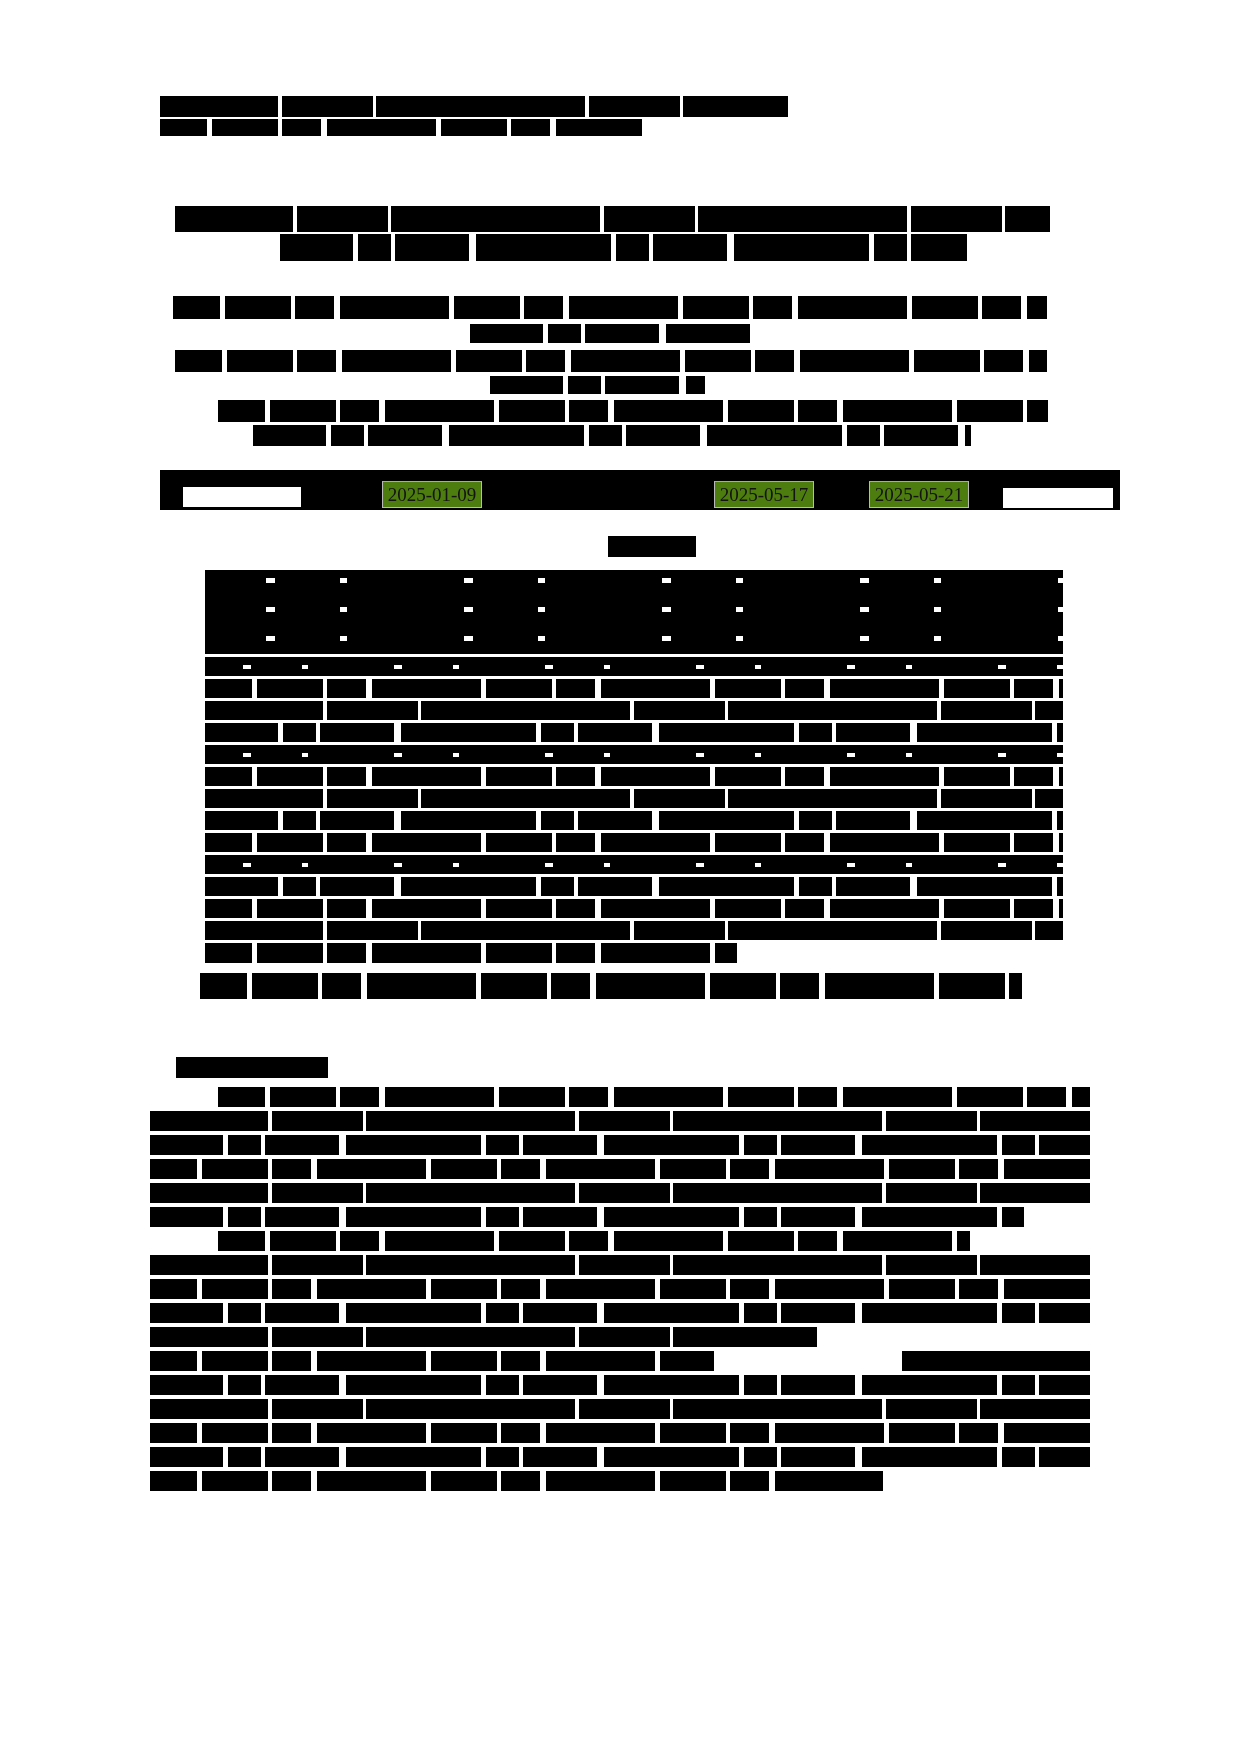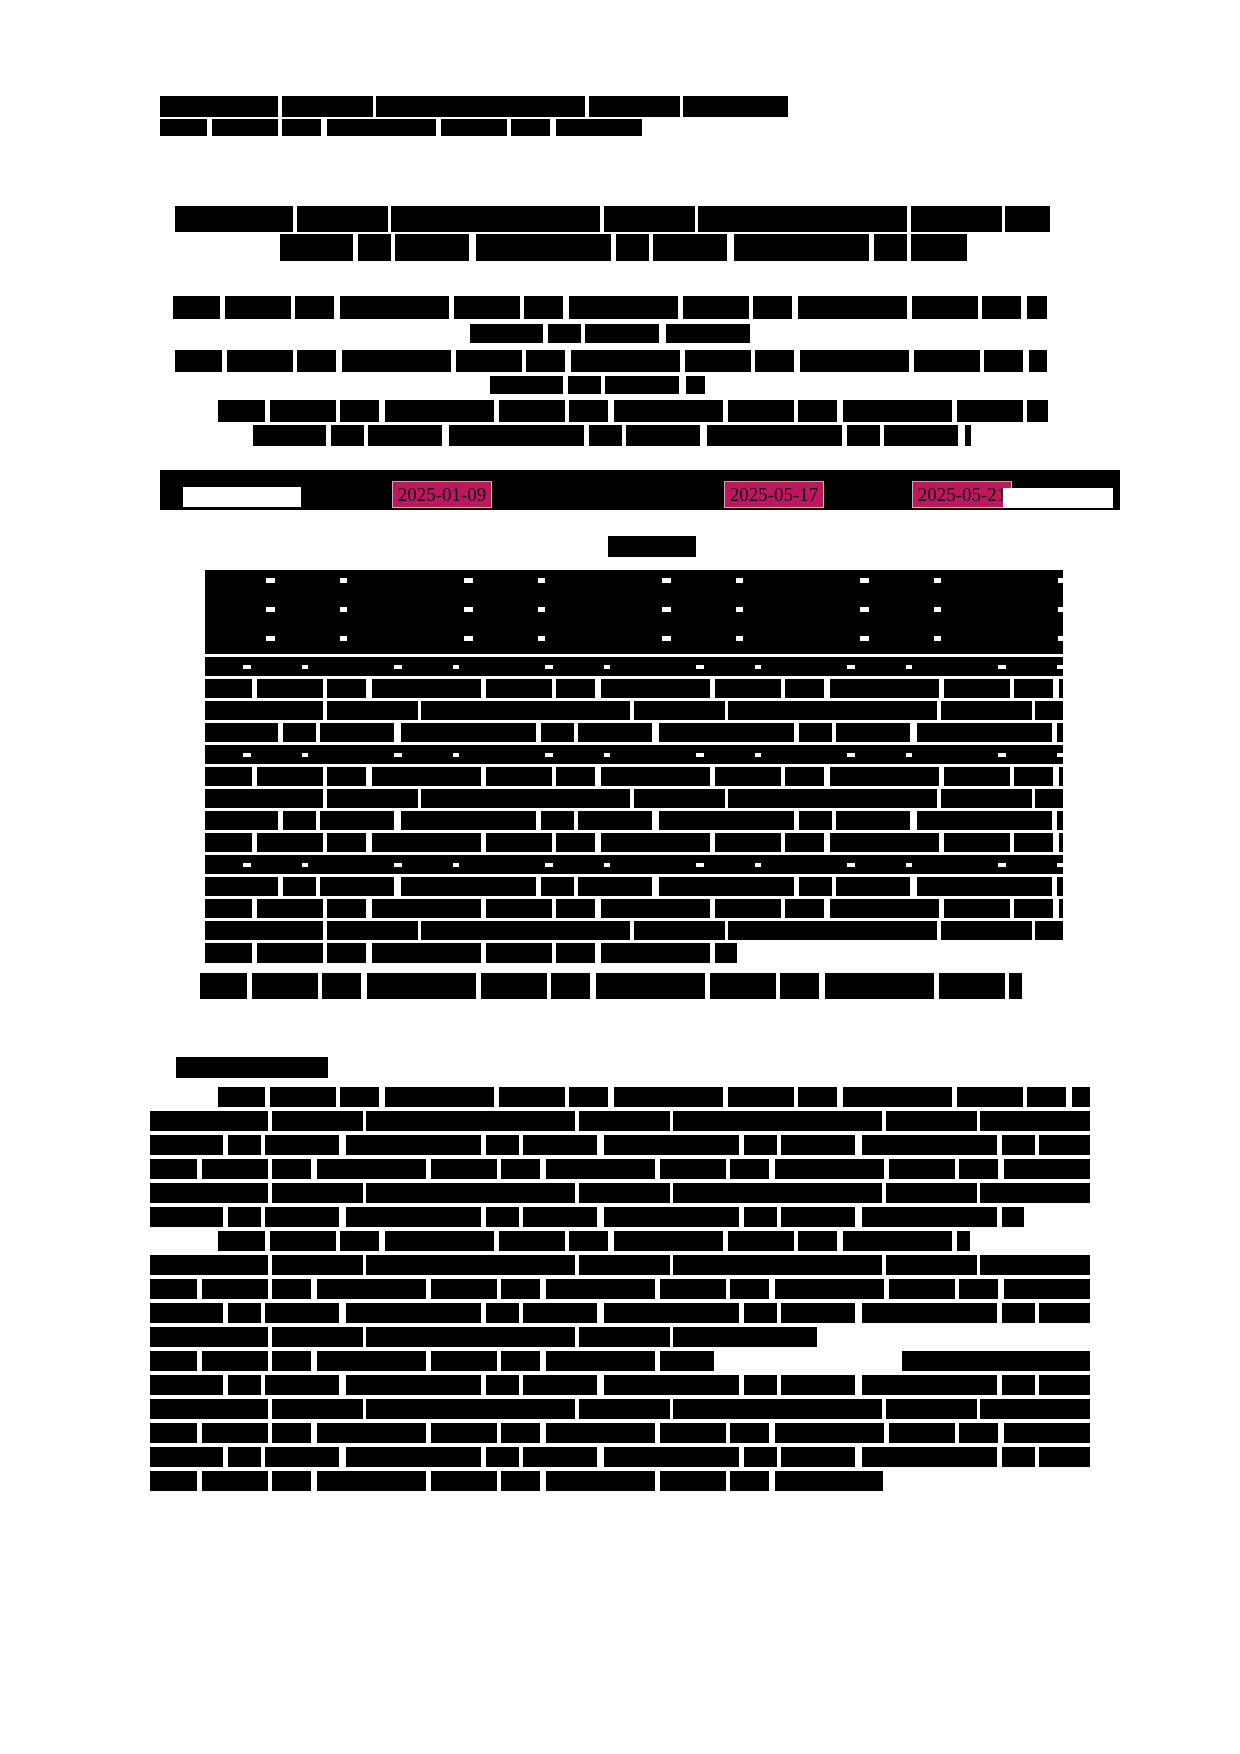--- a/index.html
+++ b/index.html
@@ -25,24 +25,24 @@
   #abstract-body .row{height:19px;margin-bottom:3px;}
   #abstract-body .dense{height:84px;margin-bottom:3px;}
   
   #body-text{position:absolute;left:150px;top:1087px;width:940px;}
   #body-text .row{height:20px;margin-bottom:4px;}
   .two-seg{display:flex;}
   .two-seg .seg1{height:100%;}
   .two-seg .seg2{height:100%;margin-left:auto;}
   
   #dates-bar{position:absolute;left:160px;top:470px;width:960px;height:40px;background:#000;}
-  .date-box{position:absolute;top:11px;width:100px;height:27px;background:#be185d;
+  .date-box{position:absolute;top:11px;width:100px;height:27px;background:#4d7c0f;
             border:1px solid #b9b9b9;border-top-color:#a9a9a9;box-sizing:border-box;
             display:flex;align-items:center;justify-content:center;
-            font-size:19px;color:#141414;letter-spacing:0px;margin-left:10px;}
+            font-size:19px;color:#141414;letter-spacing:0px;}
   .white-patch{position:absolute;background:#ffffff;}
 </style>
 </head>
 <body>
 
 <div id="page">
 
   <div class="abs slit-sparse" style="left:160px;top:96px;width:628px;height:21px;"></div>
   <div class="abs slit-words" style="left:160px;top:119px;width:482px;height:17px;"></div>
 
@@ -58,21 +58,21 @@
   <div class="abs slit-words2" style="left:253px;top:425px;width:718px;height:21px;"></div>
 
   <div id="dates-bar">
     <div class="white-patch" style="left:23px;top:17px;width:118px;height:20px;"></div>
     <div class="date-box" style="left:222px;">
       <span>2025-01-09</span>
     </div>
     <div class="date-box" style="left:554px;">
       <span>2025-05-17</span>
     </div>
-    <div class="date-box" style="left:742px;">
+    <div class="date-box" style="left:709px;">
       <span>2025-05-21</span>
     </div>
     <div class="white-patch" style="left:843px;top:18px;width:110px;height:20px;"></div>
   </div>
 
   <div class="abs solid" style="left:608px;top:536px;width:88px;height:21px;"></div>
 
   <div id="abstract-body">
     <div class="dense speckle"></div>
     <div class="row speckle2"></div>

